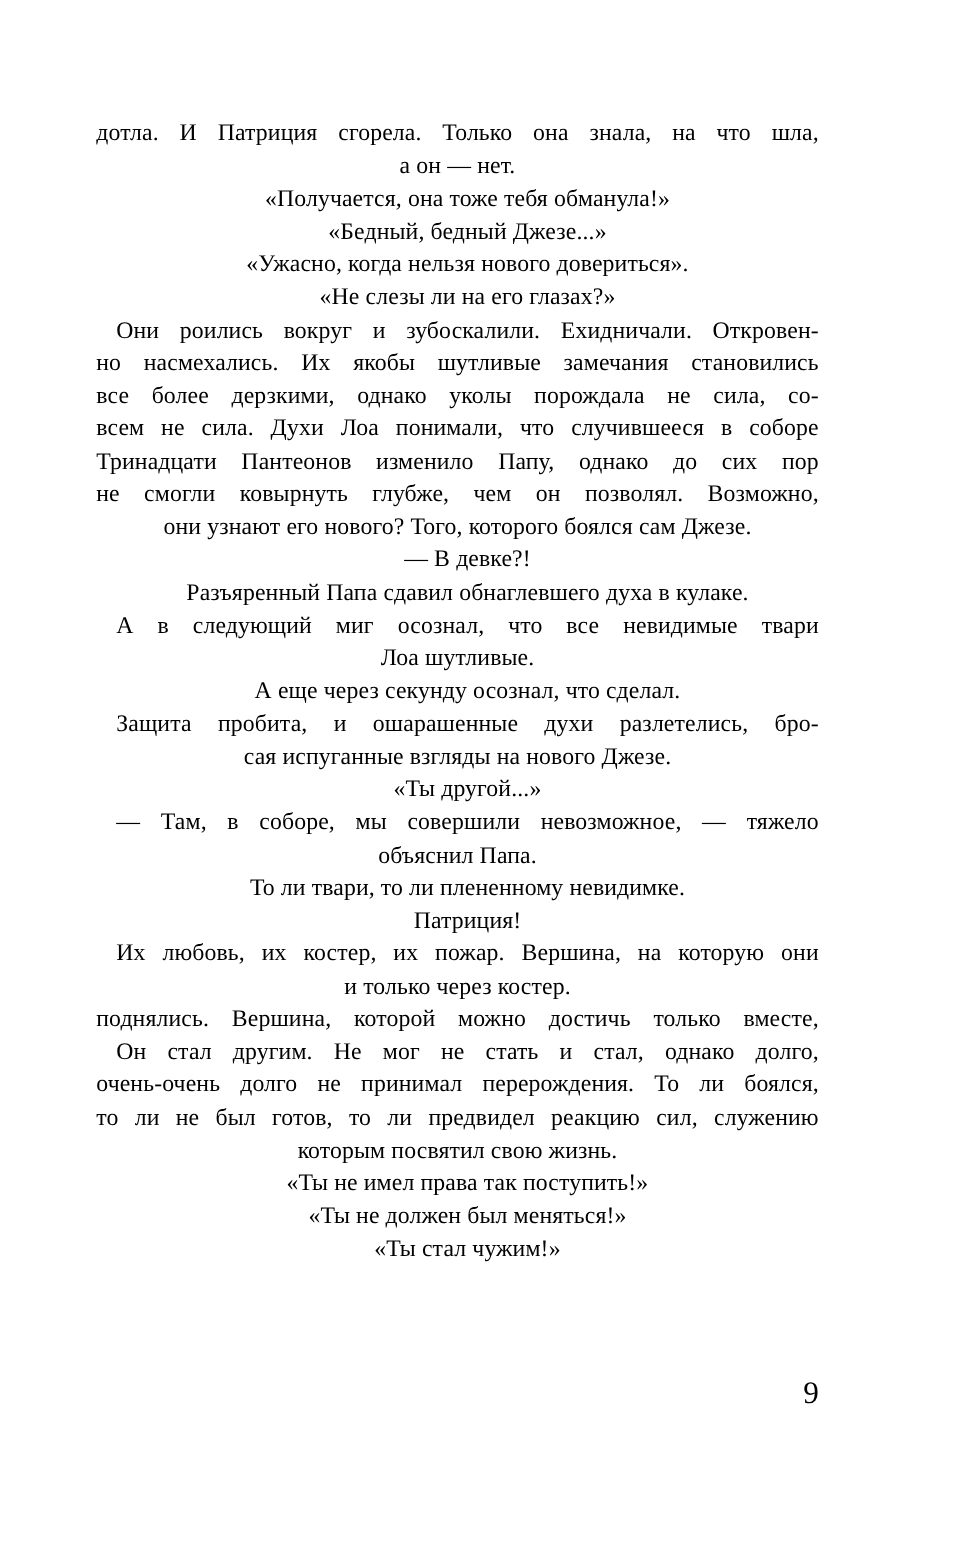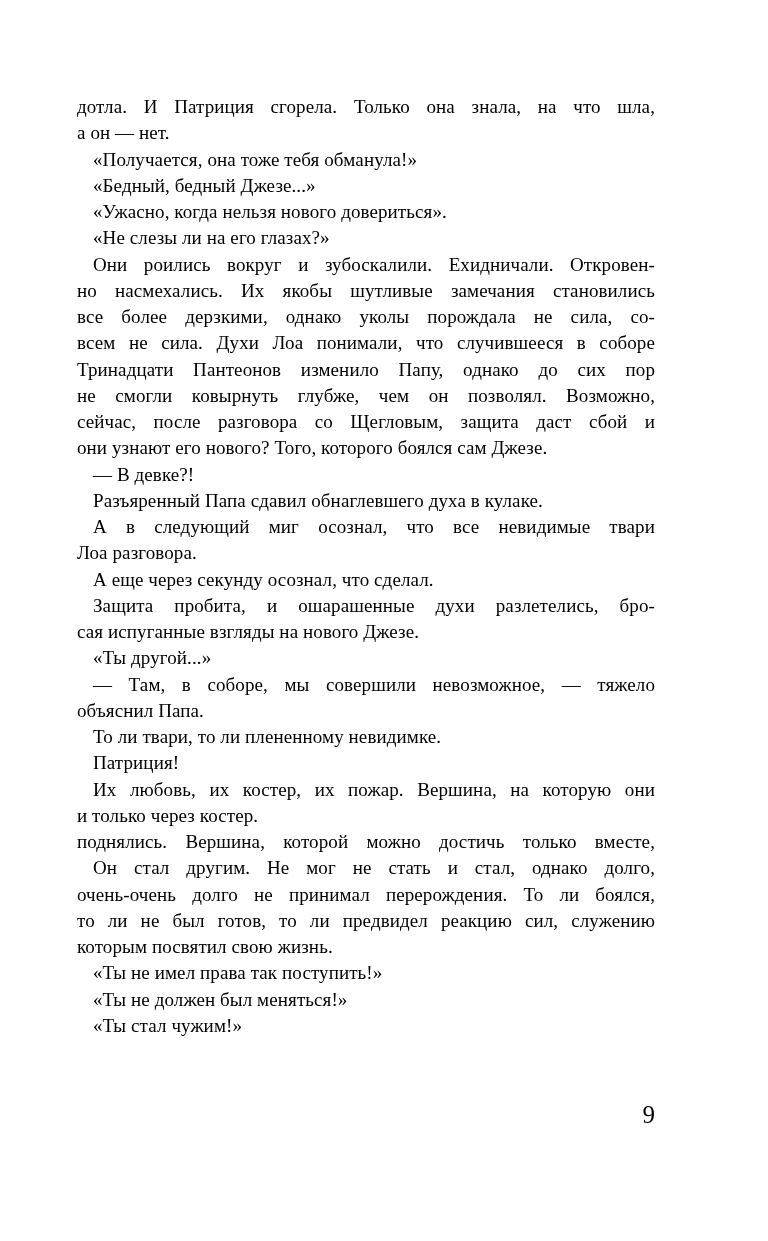--- a/index.html
+++ b/index.html
@@ -22,21 +22,21 @@
     left: 77px;
     top: 94px;
     width: 578px;
   }
   .line {
     height: 26.25px;
     line-height: 26.25px;
     font-size: 19px;
     letter-spacing: 0.1px;
     white-space: normal;
-    text-align: left;
+    text-align: center;
   }
   .line.j {
     text-align: justify;
     text-align-last: justify;
   }
   .line.ind {
     text-indent: 16px;
   }
   .folio {
     position: absolute;
@@ -58,26 +58,25 @@
     <div class="line ind">«Получается, она тоже тебя обманула!»</div>
     <div class="line ind">«Бедный, бедный Джезе...»</div>
     <div class="line ind">«Ужасно, когда нельзя нового довериться».</div>
     <div class="line ind">«Не слезы ли на его глазах?»</div>
     <div class="line ind j">Они роились вокруг и зубоскалили. Ехидничали. Откровен-</div>
     <div class="line j">но насмехались. Их якобы шутливые замечания становились</div>
     <div class="line j">все более дерзкими, однако уколы порождала не сила, со-</div>
     <div class="line j">всем не сила. Духи Лоа понимали, что случившееся в соборе</div>
     <div class="line j">Тринадцати Пантеонов изменило Папу, однако до сих пор</div>
     <div class="line j">не смогли ковырнуть глубже, чем он позволял. Возможно,</div>
-    <div class="line j">сейчас, после разговора со Щегловым, защита даст сбой и</div>
     <div class="line">они узнают его нового? Того, которого боялся сам Джезе.</div>
     <div class="line ind">— В девке?!</div>
     <div class="line ind">Разъяренный Папа сдавил обнаглевшего духа в кулаке.</div>
     <div class="line ind j">А в следующий миг осознал, что все невидимые твари</div>
-    <div class="line">Лоа разговора.</div>
+    <div class="line">Лоа шутливые.</div>
     <div class="line ind">А еще через секунду осознал, что сделал.</div>
     <div class="line ind j">Защита пробита, и ошарашенные духи разлетелись, бро-</div>
     <div class="line">сая испуганные взгляды на нового Джезе.</div>
     <div class="line ind">«Ты другой...»</div>
     <div class="line ind j">— Там, в соборе, мы совершили невозможное, — тяжело</div>
     <div class="line">объяснил Папа.</div>
     <div class="line ind">То ли твари, то ли плененному невидимке.</div>
     <div class="line ind">Патриция!</div>
     <div class="line ind j">Их любовь, их костер, их пожар. Вершина, на которую они</div>
     <div class="line">и только через костер.</div>

